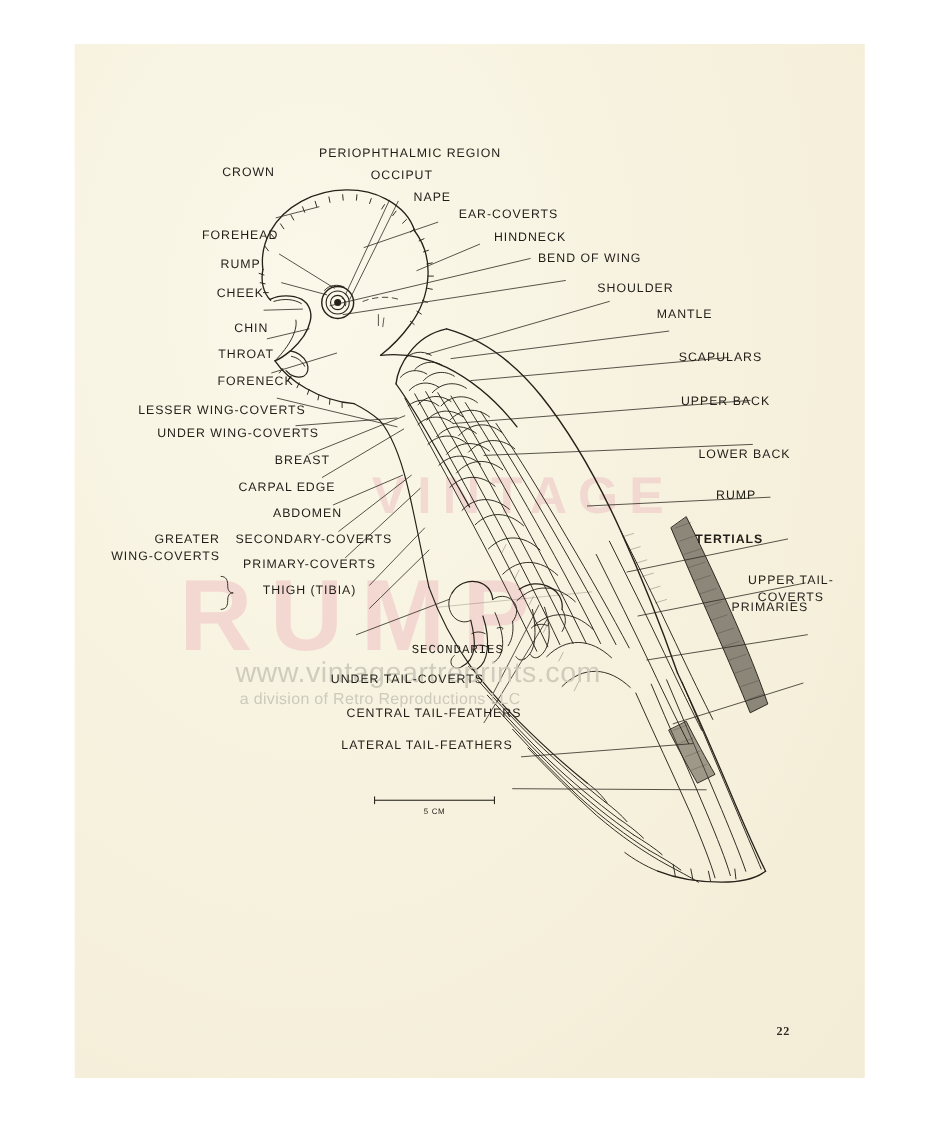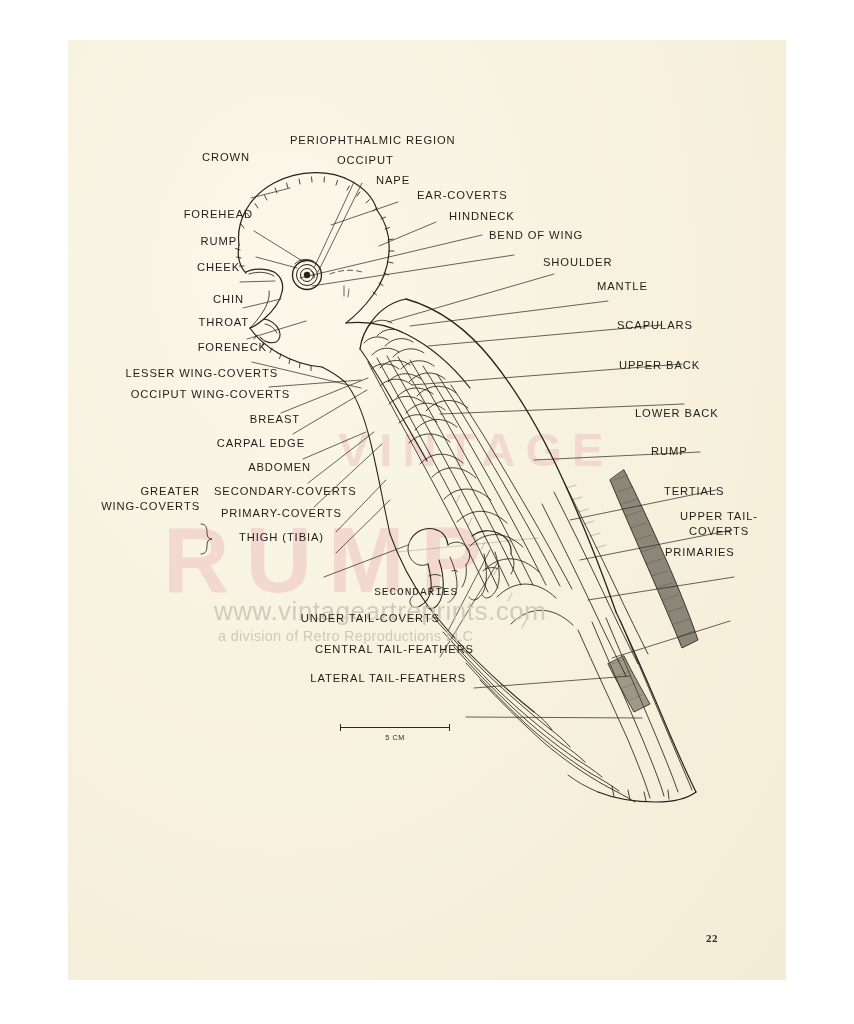--- a/index.html
+++ b/index.html
@@ -440,43 +440,43 @@
     <div class="lbl" style="left:308px; top:133px;">NAPE</div>
 
     <div class="lbl r" style="left:122px; top:110px; width:60px;">CROWN</div>
     <div class="lbl r" style="left:57px; top:167px; width:128px;">FOREHEAD</div>
     <div class="lbl r" style="left:57px; top:194px; width:112px;">RUMP</div>
     <div class="lbl r" style="left:57px; top:220px; width:115px;">CHEEK</div>
     <div class="lbl r" style="left:57px; top:252px; width:119px;">CHIN</div>
     <div class="lbl r" style="left:57px; top:275px; width:124px;">THROAT</div>
     <div class="lbl r" style="left:57px; top:300px; width:142px;">FORENECK</div>
     <div class="lbl r" style="left:40px; top:326px; width:170px;">LESSER  WING-COVERTS</div>
-    <div class="lbl r" style="left:40px; top:347px; width:182px;">OCCIPUT  WING-COVERTS</div>
+    <div class="lbl r" style="left:40px; top:347px; width:182px;">UNDER  WING-COVERTS</div>
     <div class="lbl r" style="left:100px; top:372px; width:132px;">BREAST</div>
     <div class="lbl r" style="left:100px; top:396px; width:137px;">CARPAL  EDGE</div>
     <div class="lbl r" style="left:100px; top:420px; width:143px;">ABDOMEN</div>
     <div class="lbl two r" style="left:15px; top:444px; width:117px;">
       <span>GREATER</span><br>
       <span>WING-COVERTS</span>
     </div>
     <div class="lbl" style="left:146px; top:444px;">SECONDARY-COVERTS</div>
     <div class="lbl" style="left:153px; top:466px;">PRIMARY-COVERTS</div>
     <div class="lbl r" style="left:110px; top:490px; width:146px;">THIGH  (TIBIA)</div>
 
     <div class="lbl" style="left:349px; top:148px;">EAR-COVERTS</div>
     <div class="lbl" style="left:381px; top:169px;">HINDNECK</div>
     <div class="lbl" style="left:421px; top:188px;">BEND  OF  WING</div>
     <div class="lbl" style="left:475px; top:215px;">SHOULDER</div>
     <div class="lbl" style="left:529px; top:239px;">MANTLE</div>
     <div class="lbl" style="left:549px; top:278px;">SCAPULARS</div>
     <div class="lbl" style="left:551px; top:318px;">UPPER  BACK</div>
     <div class="lbl" style="left:567px; top:366px;">LOWER  BACK</div>
     <div class="lbl" style="left:583px; top:404px;">RUMP</div>
-    <div class="lbl" style="left:596px; top:444px;">TERTIALS</div>
-    <div class="lbl two" style="left:601px; top:469px; width:100px; text-align:center;">
+    <div class="lbl" style="left:564px; top:444px;font-weight:bold;">TERTIALS</div>
+    <div class="lbl two" style="left:601px; top:481px; width:100px; text-align:center;">
       <span>UPPER  TAIL-</span><br>
       <span>COVERTS</span>
     </div>
     <div class="lbl" style="left:597px; top:505px;">PRIMARIES</div>
 
     <div class="lbl r" style="left:230px; top:545px; width:160px;font-family:Liberation Mono, monospace;">SECONDARIES</div>
     <div class="lbl r" style="left:200px; top:571px; width:172px;">UNDER  TAIL-COVERTS</div>
     <div class="lbl r" style="left:200px; top:602px; width:206px;">CENTRAL   TAIL-FEATHERS</div>
     <div class="lbl r" style="left:200px; top:631px; width:198px;">LATERAL  TAIL-FEATHERS</div>
 

